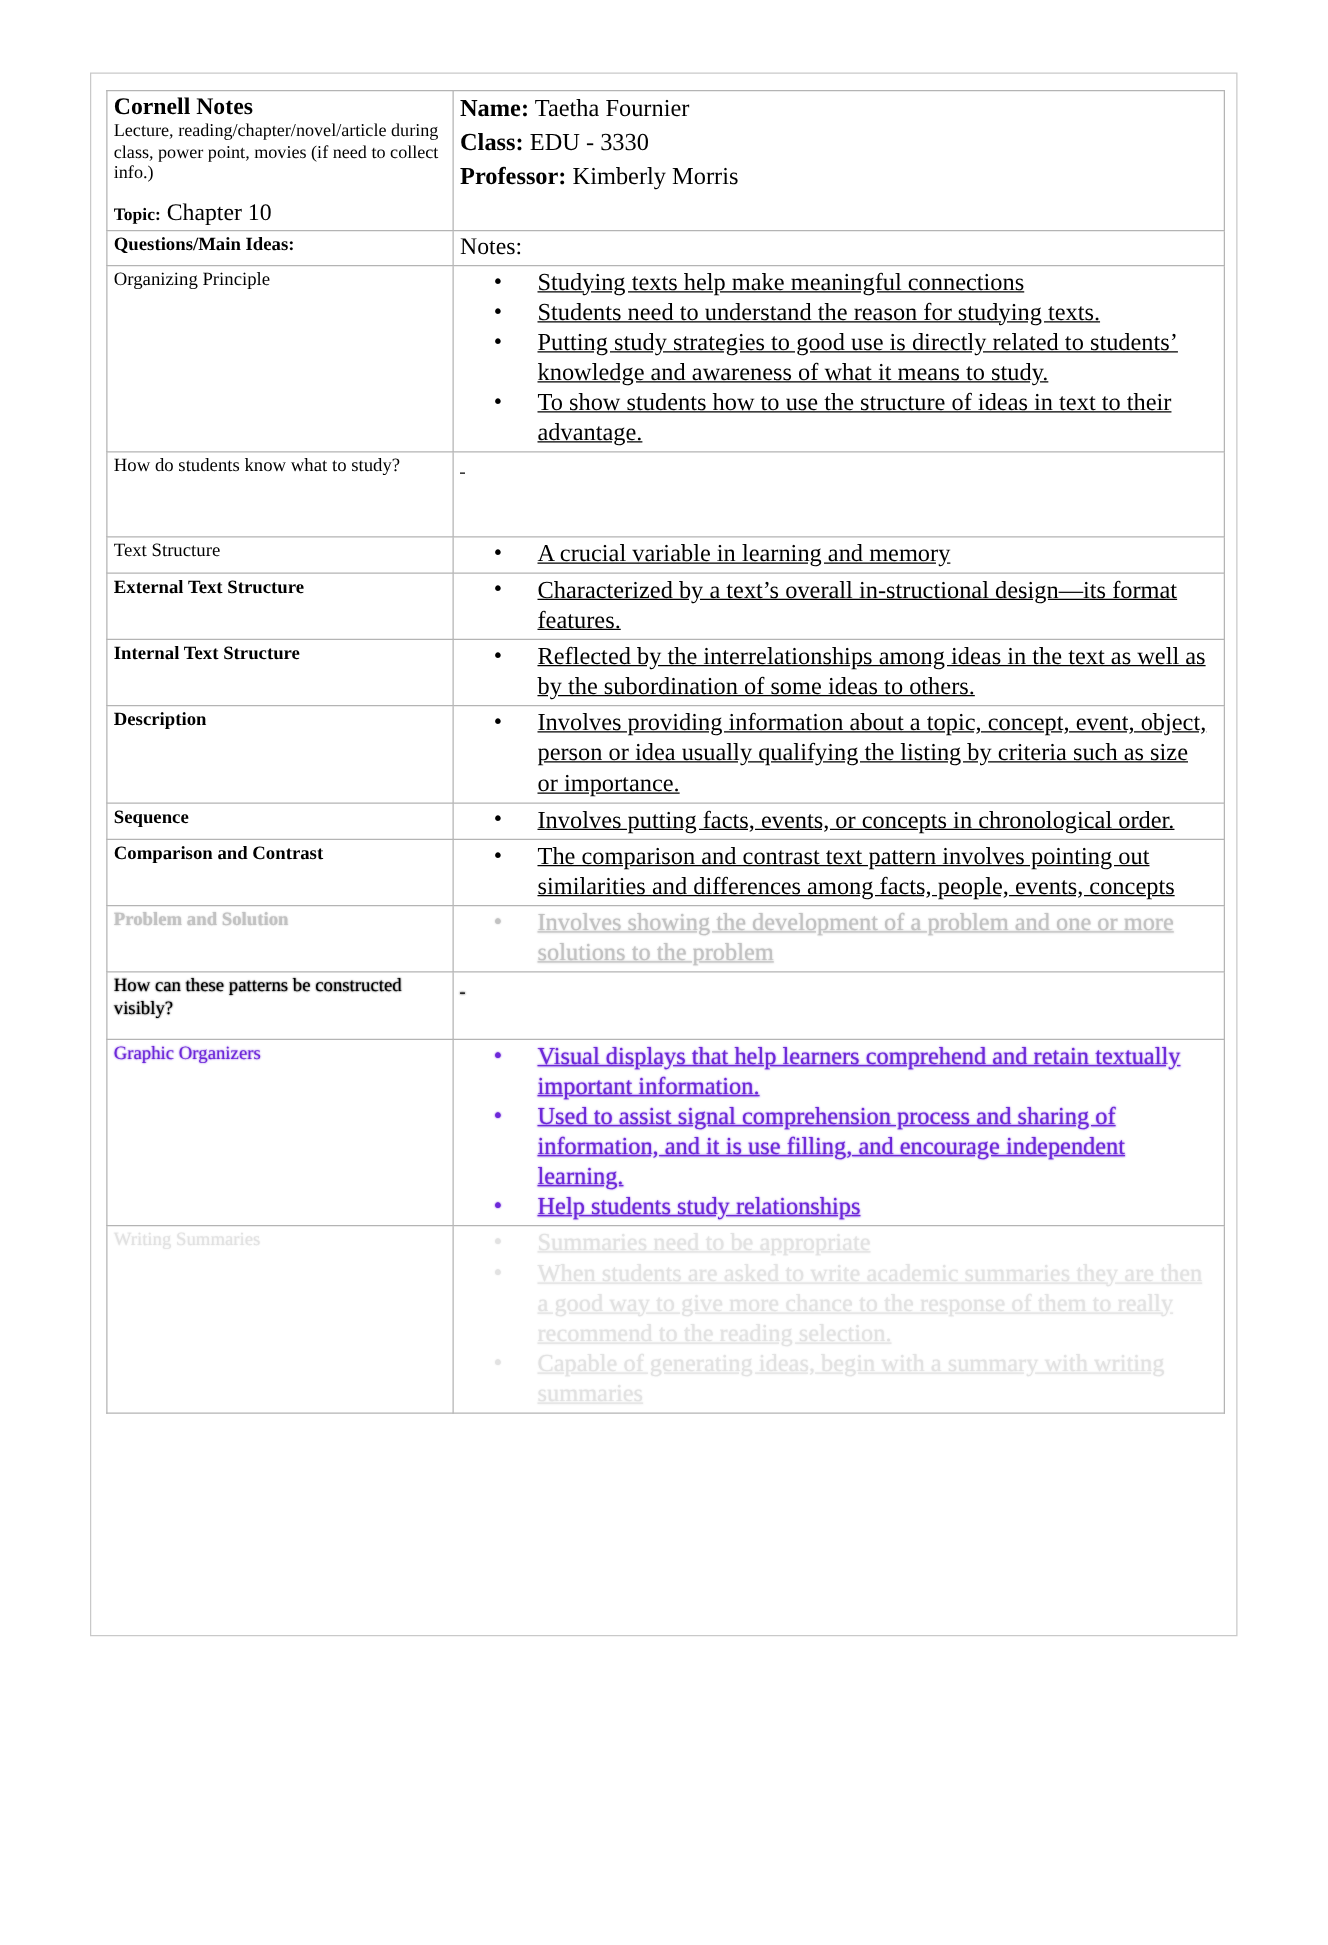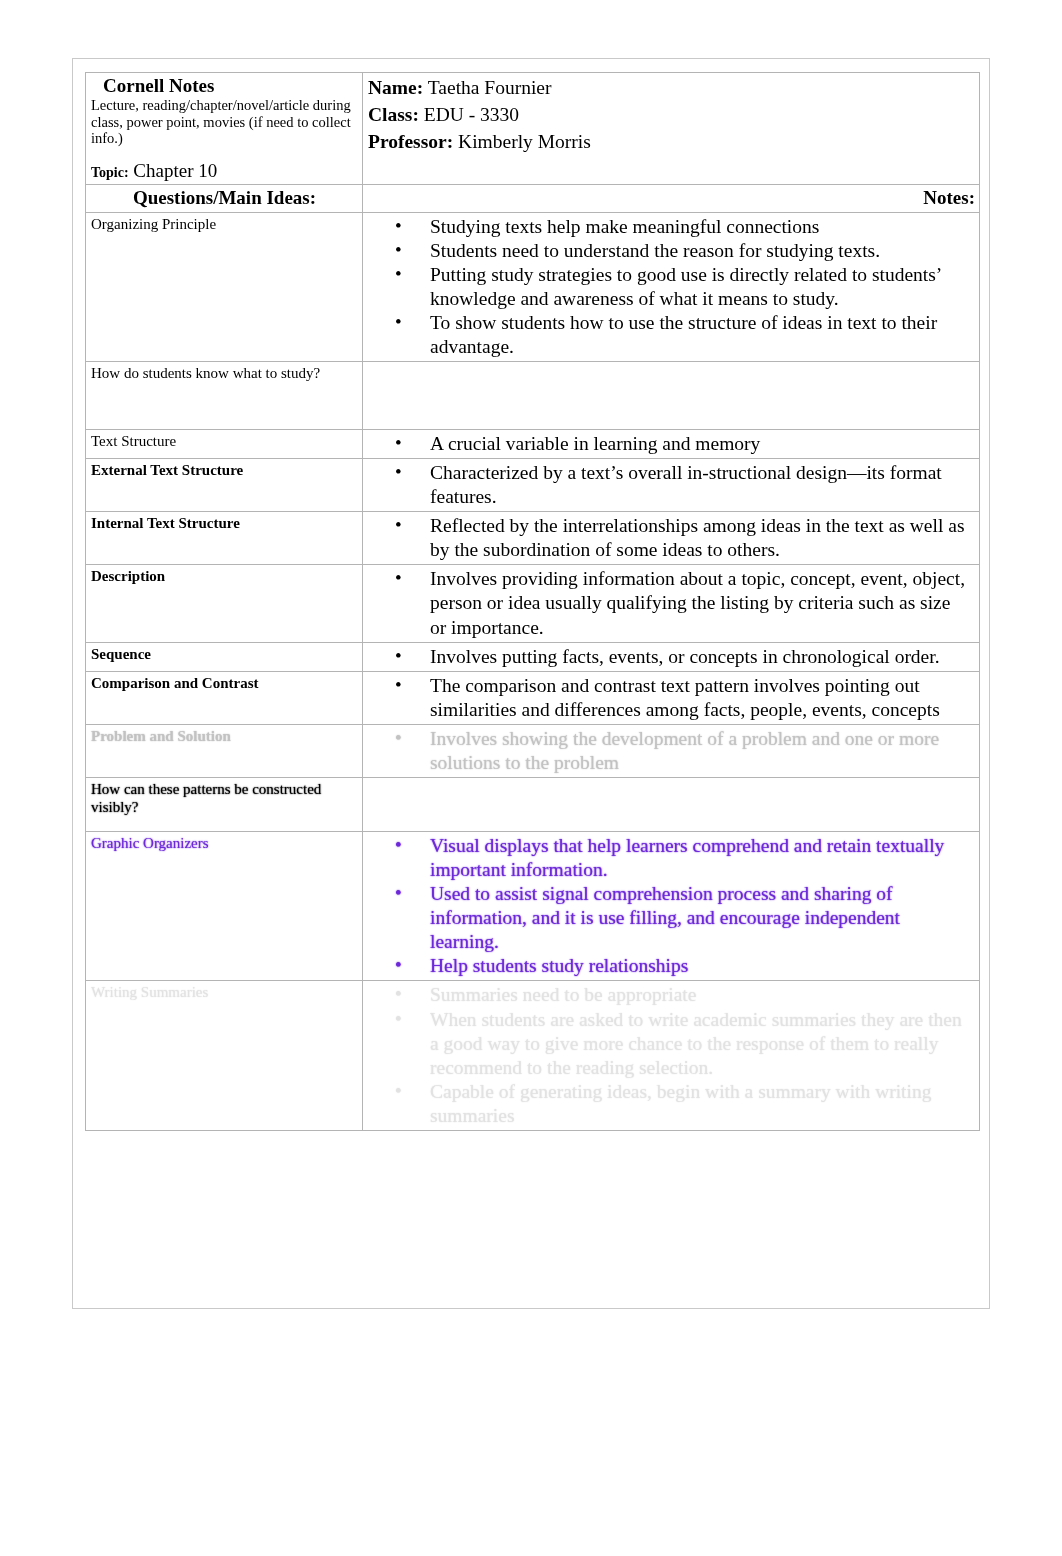--- a/index.html
+++ b/index.html
@@ -55,21 +55,21 @@
 
   .col-q { width: 277px; }
   .col-n { width: 617px; }
 
   
   .hdr-left { padding-top: 4px; }
   .cornell-title {
     font-weight: bold;
     font-size: 19px;
     line-height: 1.12;
-    margin: 0 0 1px 12px;
+    margin: 0 0 1px 0;
   }
   .cornell-sub {
     font-size: 14.5px;
     line-height: 1.14;
     margin: 0;
   }
   .topic-line {
     margin-top: 14px;
     font-size: 19px;
     line-height: 1.1;
@@ -86,42 +86,41 @@
   .meta-line {
     font-size: 19.5px;
     line-height: 1.38;
     white-space: nowrap;
   }
   .meta-line .lbl { font-weight: bold; }
 
   
   .qhead {
     font-weight: bold;
-    font-size: 19px;
+    font-size: 15px;
     line-height: 1.2;
     padding-top: 3px;
-    text-align: center;
   }
   .nhead {
-    font-weight: bold;
-    font-size: 19px;
-    text-align: right;
+    font-weight: normal;
+    font-size: 19px;
+    text-align: left;
     line-height: 1.2;
     padding-top: 3px;
   }
 
   
   .q-cell {
     font-size: 15px;
     line-height: 1.22;
     padding-top: 3px;
   }
   .q-cell.bold { font-weight: bold; }
 
-  .n-cell { padding: 0; }
+  .n-cell { padding: 0; text-decoration: underline; }
 
   ul.notes {
     margin: 0;
     padding: 0 6px 0 0;
     list-style: none;
   }
   ul.notes li {
     position: relative;
     font-size: 19.5px;
     line-height: 1.235;

